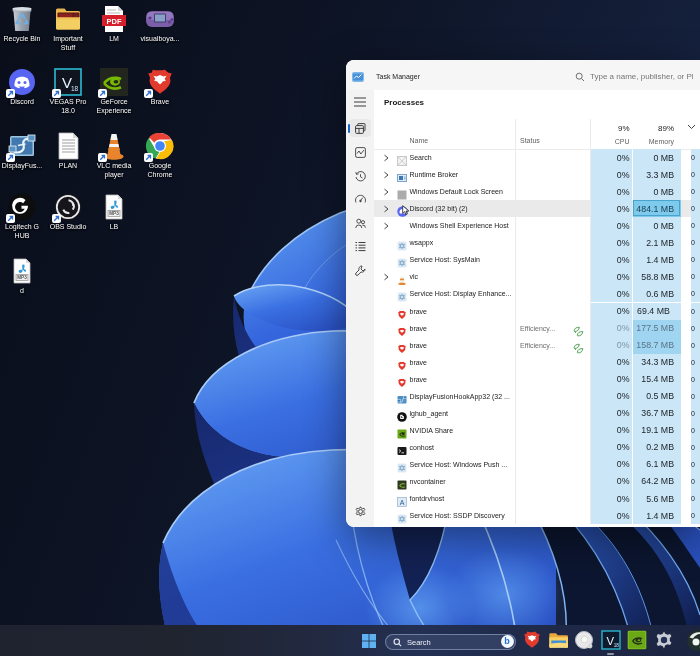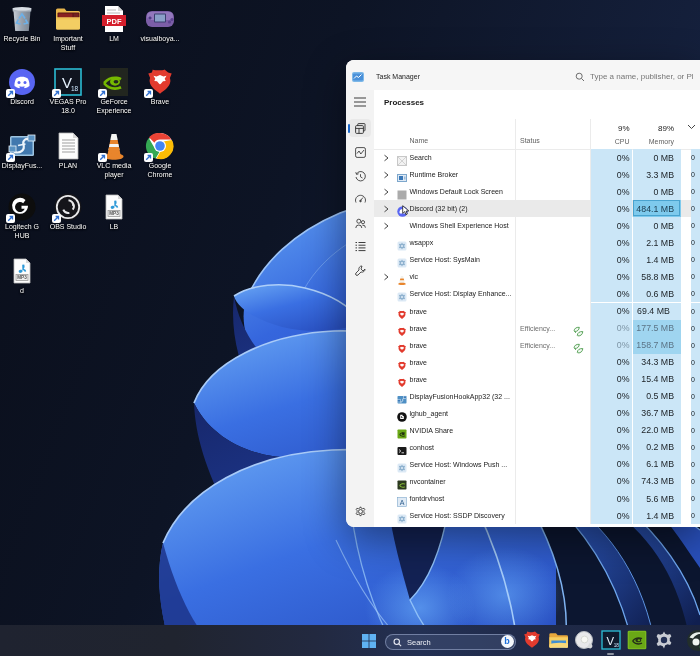--- a/index.html
+++ b/index.html
@@ -685,21 +685,21 @@
 <div class="abs" style="left:28px;top:361.8px;width:326px;height:17.05px;">
 <span class="abs" style="left:23px;top:3px"><svg width="10" height="10" viewBox="0 0 10 10">
               <rect x="0.5" y="0.5" width="9" height="9" rx="0.8" fill="#6aa816"></rect>
               <path d="M2.5 5 c1-1.1 2.2-1.7 3.6-1.7 c.8 0 1.5 .2 2.1 .5 l-.4 .8 c-.5-.2-1.1-.4-1.7-.4 c-1.1 0-2.2 .5-2.9 1.3 c.7 .8 1.8 1.3 2.9 1.3 c.6 0 1.2-.1 1.7-.4 l.4 .8 c-.6 .3-1.3 .5-2.1 .5 c-1.4 0-2.6-.6-3.6-1.7 Z" fill="#1d2a10"></path>
               <ellipse cx="6.2" cy="5" rx="1.5" ry="1.1" fill="#1d2a10"></ellipse>
             </svg></span>
 <span class="abs" style="left:35.5px;top:5px;font-size:7px;color:#1b1b1b;white-space:nowrap;">NVIDIA Share</span>
 <div class="abs" style="left:217px;top:0;width:41px;height:100%;background:#cbe6f7;"></div>
 <span class="abs" style="left:217px;top:3.5px;width:38.5px;text-align:right;font-size:8.8px;color:#20262b;">0%</span>
 <div class="abs" style="left:259px;top:0;width:48px;height:100%;background:#cbe6f7;"></div>
-<span class="abs" style="left:259px;top:3.5px;width:41px;text-align:right;font-size:8.8px;color:#20262b;">22.0 MB</span>
+<span class="abs" style="left:259px;top:3.5px;width:41px;text-align:right;font-size:8.8px;color:#20262b;">19.1 MB</span>
 <div class="abs" style="left:317px;top:0;width:9px;height:100%;background:#cbe6f7;"></div>
 <span class="abs" style="left:317px;top:5px;font-size:7px;color:#20262b;">0</span>
 </div>
 <div class="abs" style="left:28px;top:378.9px;width:326px;height:17.05px;">
 <span class="abs" style="left:23px;top:3px"><svg width="10" height="10" viewBox="0 0 10 10">
               <rect x="0.5" y="1" width="9" height="8" rx="1" fill="#1a1a1a"></rect>
               <path d="M2 3.5 l1.8 1.5 L2 6.5" stroke="#e8e8e8" stroke-width="0.9" fill="none"></path>
               <line x1="4.5" y1="6.8" x2="7" y2="6.8" stroke="#e8e8e8" stroke-width="0.9"></line>
             </svg></span>
 <span class="abs" style="left:35.5px;top:5px;font-size:7px;color:#1b1b1b;white-space:nowrap;">conhost</span>
@@ -726,21 +726,21 @@
 </div>
 <div class="abs" style="left:28px;top:412.9px;width:326px;height:17.05px;">
 <span class="abs" style="left:23px;top:3px"><svg width="10" height="10" viewBox="0 0 10 10">
               <rect x="0.5" y="0.5" width="9" height="9" rx="0.8" fill="#2d3a20"></rect>
               <path d="M2.5 5 c1-1.1 2.2-1.7 3.6-1.7 c.8 0 1.5 .2 2.1 .5 l-.4 .8 c-.5-.2-1.1-.4-1.7-.4 c-1.1 0-2.2 .5-2.9 1.3 c.7 .8 1.8 1.3 2.9 1.3 c.6 0 1.2-.1 1.7-.4 l.4 .8 c-.6 .3-1.3 .5-2.1 .5 c-1.4 0-2.6-.6-3.6-1.7 Z" fill="#8fc83a"></path>
             </svg></span>
 <span class="abs" style="left:35.5px;top:5px;font-size:7px;color:#1b1b1b;white-space:nowrap;">nvcontainer</span>
 <div class="abs" style="left:217px;top:0;width:41px;height:100%;background:#cbe6f7;"></div>
 <span class="abs" style="left:217px;top:3.5px;width:38.5px;text-align:right;font-size:8.8px;color:#20262b;">0%</span>
 <div class="abs" style="left:259px;top:0;width:48px;height:100%;background:#cbe6f7;"></div>
-<span class="abs" style="left:259px;top:3.5px;width:41px;text-align:right;font-size:8.8px;color:#20262b;">74.3 MB</span>
+<span class="abs" style="left:259px;top:3.5px;width:41px;text-align:right;font-size:8.8px;color:#20262b;">64.2 MB</span>
 <div class="abs" style="left:317px;top:0;width:9px;height:100%;background:#cbe6f7;"></div>
 <span class="abs" style="left:317px;top:5px;font-size:7px;color:#20262b;">0</span>
 </div>
 <div class="abs" style="left:28px;top:430.0px;width:326px;height:17.05px;">
 <span class="abs" style="left:23px;top:3px"><svg width="10" height="10" viewBox="0 0 10 10">
               <rect x="0.5" y="0.5" width="9" height="9" fill="#dfeaf5" stroke="#7da7cc" stroke-width="0.6"></rect>
               <text x="5" y="7.6" font-size="7" fill="#2a5a8a" text-anchor="middle" font-family="Liberation Sans">A</text>
             </svg></span>
 <span class="abs" style="left:35.5px;top:5px;font-size:7px;color:#1b1b1b;white-space:nowrap;">fontdrvhost</span>
 <div class="abs" style="left:217px;top:0;width:41px;height:100%;background:#cbe6f7;"></div>

